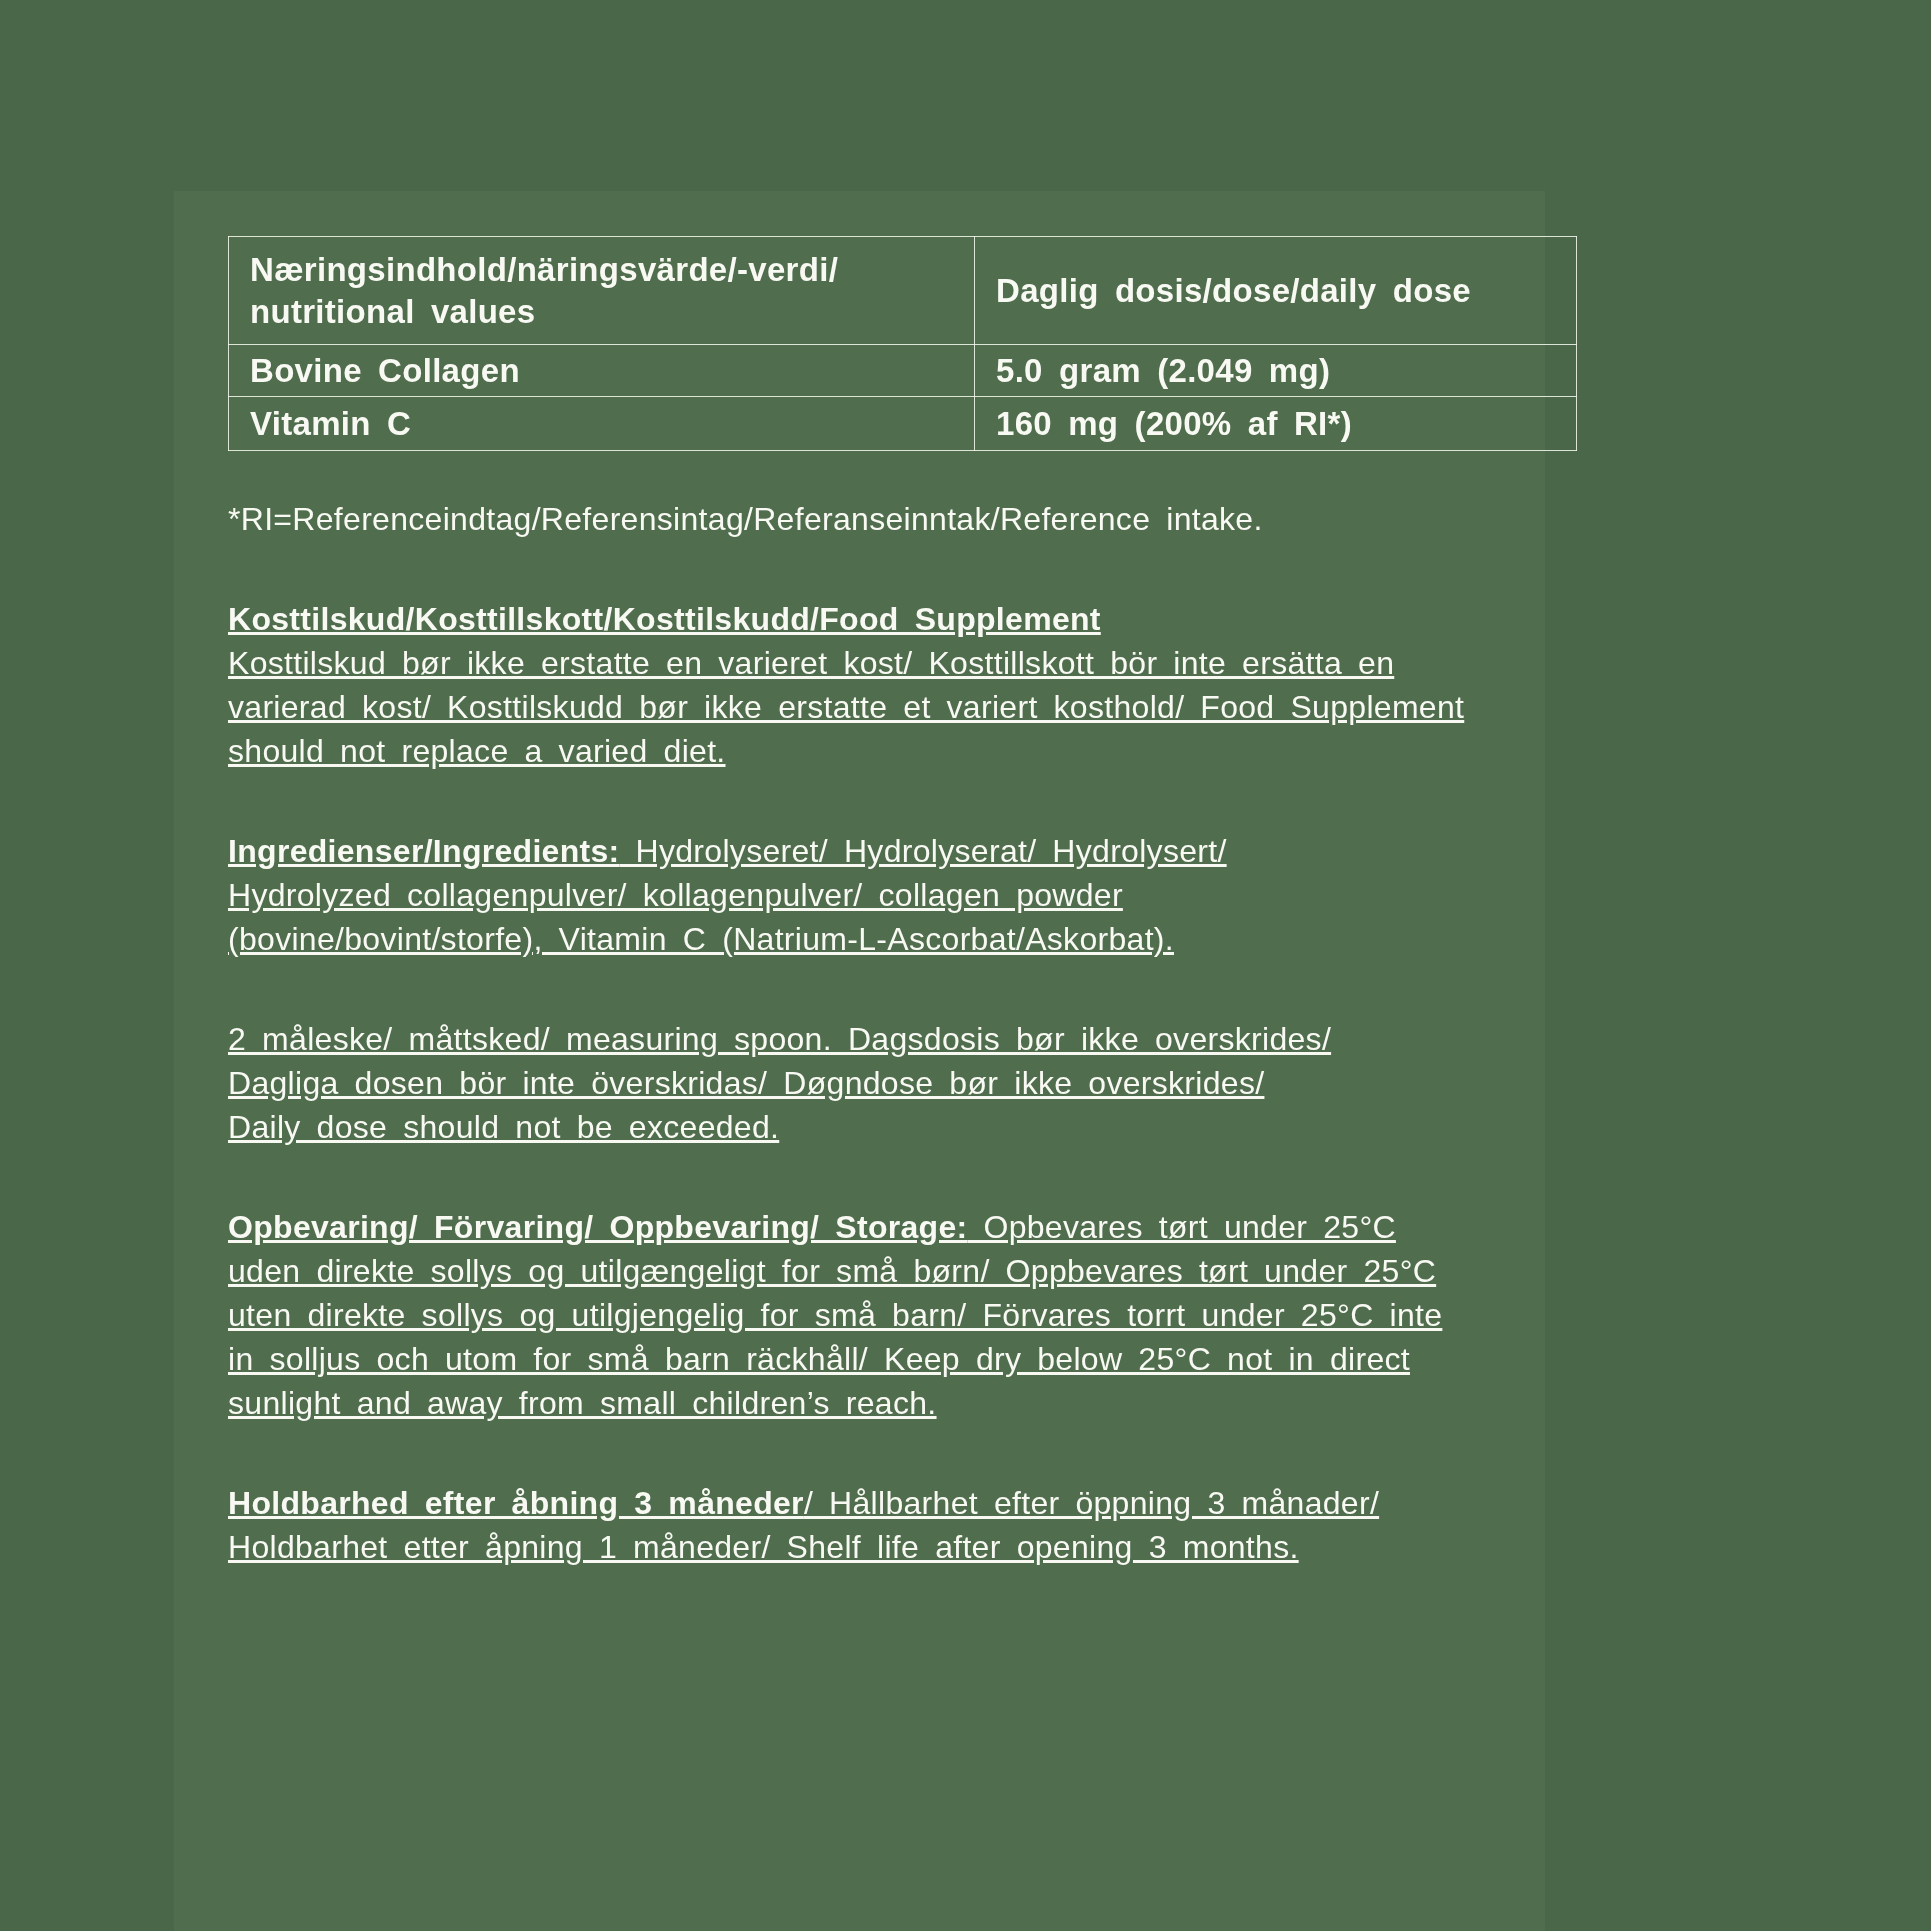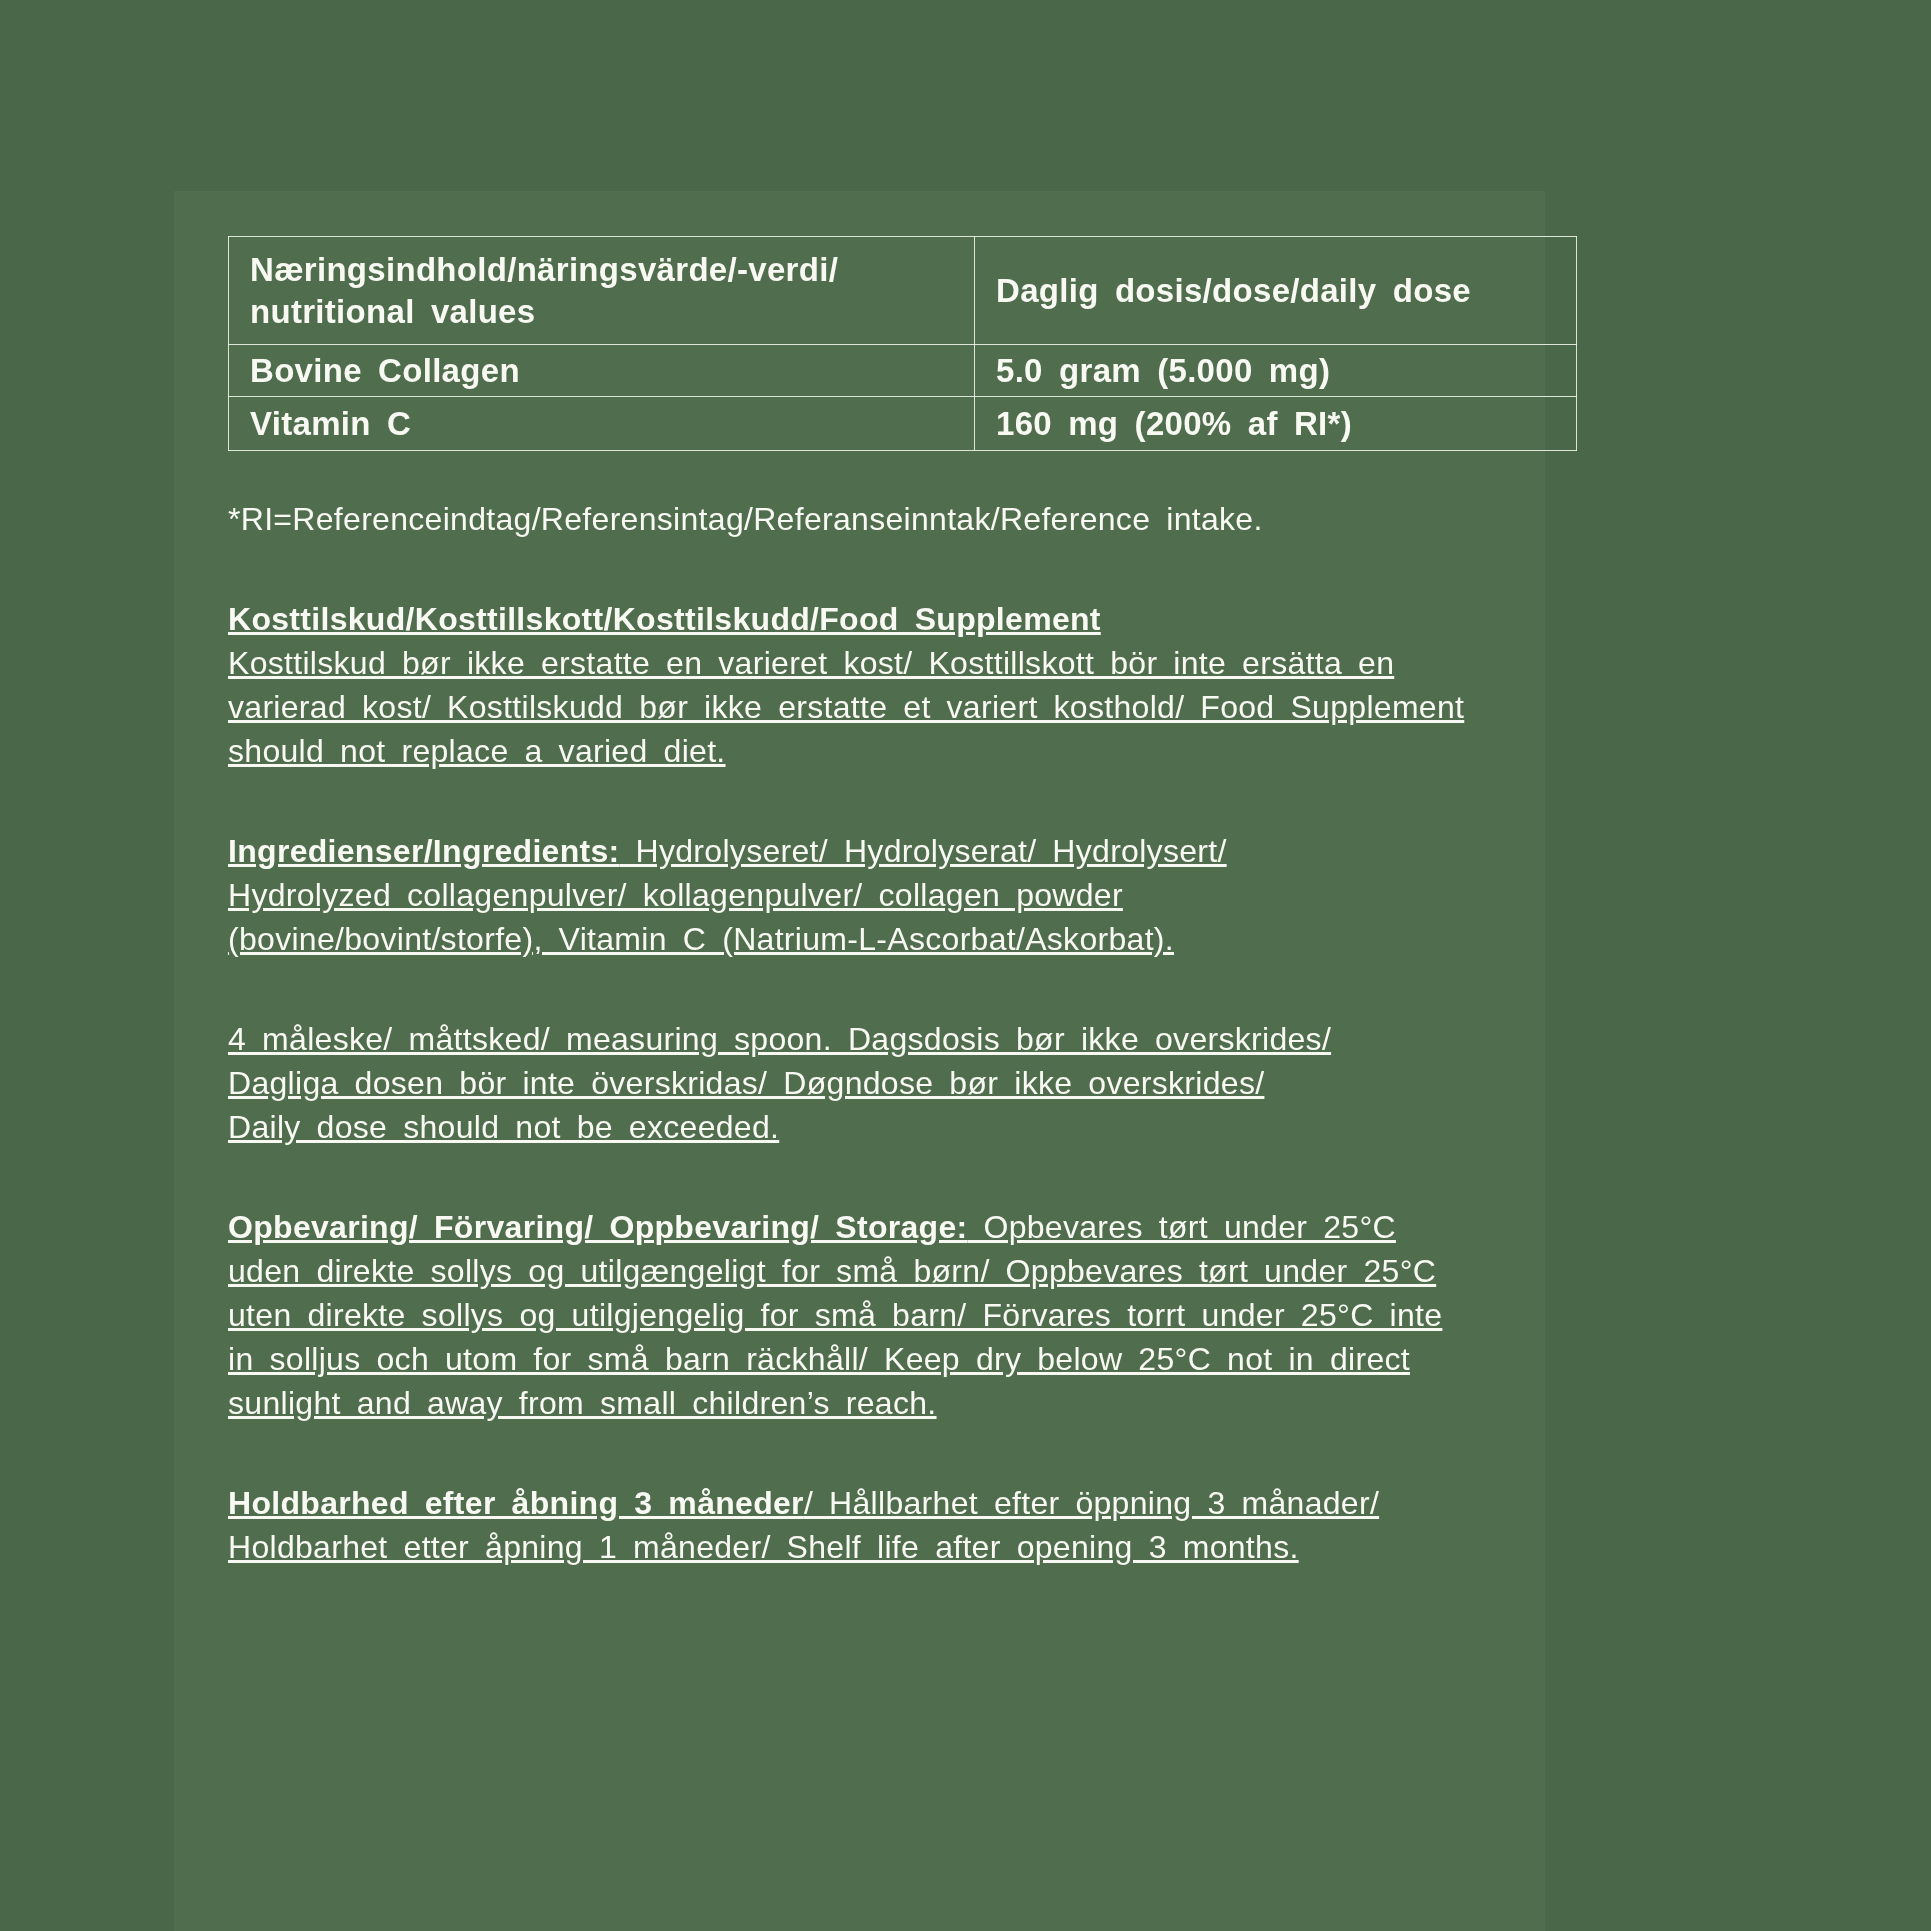--- a/index.html
+++ b/index.html
@@ -84,21 +84,21 @@
             <col class="c2">
           </colgroup>
         <tbody>
             <tr class="head-row">
           <th class="pre">Næringsindhold/näringsvärde/-verdi/
 nutritional values</th>
           <th>Daglig dosis/dose/daily dose</th>
         </tr>
         <tr class="data-row-1">
           <td>Bovine Collagen</td>
-          <td>5.0 gram (5.000 mg)</td>
+          <td>5.0 gram (2.049 mg)</td>
         </tr>
         <tr class="data-row-2">
           <td>Vitamin C</td>
           <td>160 mg (200% af RI*)</td>
         </tr>
       </tbody>
         </table>
 
       <div class="ri-note">*RI=Referenceindtag/Referensintag/Referanseinntak/Reference intake.</div>
 
@@ -109,21 +109,21 @@
 should not replace a varied diet.</div>
       </div>
 
       <div class="section">
         <div class="pre"><b class="inline-label">Ingredienser/Ingredients:</b><span class="pre"> Hydrolyseret/ Hydrolyserat/ Hydrolysert/
 Hydrolyzed collagenpulver/ kollagenpulver/ collagen powder
 (bovine/bovint/storfe), Vitamin C (Natrium-L-Ascorbat/Askorbat).</span></div>
       </div>
 
       <div class="section">
-        <div class="pre">4 måleske/ måttsked/ measuring spoon. Dagsdosis bør ikke overskrides/
+        <div class="pre">2 måleske/ måttsked/ measuring spoon. Dagsdosis bør ikke overskrides/
 Dagliga dosen bör inte överskridas/ Døgndose bør ikke overskrides/
 Daily dose should not be exceeded.</div>
       </div>
 
       <div class="section">
         <div class="pre"><b class="inline-label">Opbevaring/ Förvaring/ Oppbevaring/ Storage:</b><span class="pre"> Opbevares tørt under 25°C
 uden direkte sollys og utilgængeligt for små børn/ Oppbevares tørt under 25°C
 uten direkte sollys og utilgjengelig for små barn/ Förvares torrt under 25°C inte
 in solljus och utom for små barn räckhåll/ Keep dry below 25°C not in direct
 sunlight and away from small children’s reach.</span></div>

